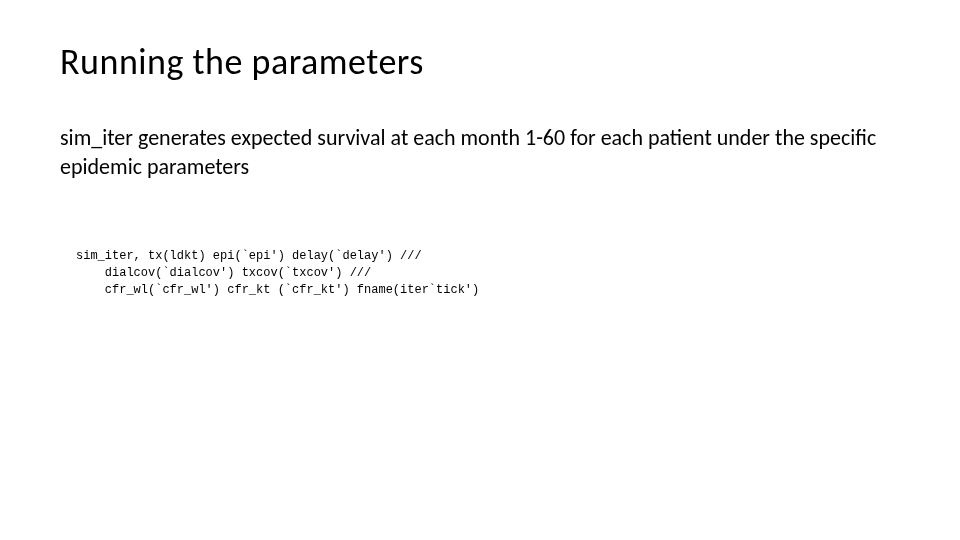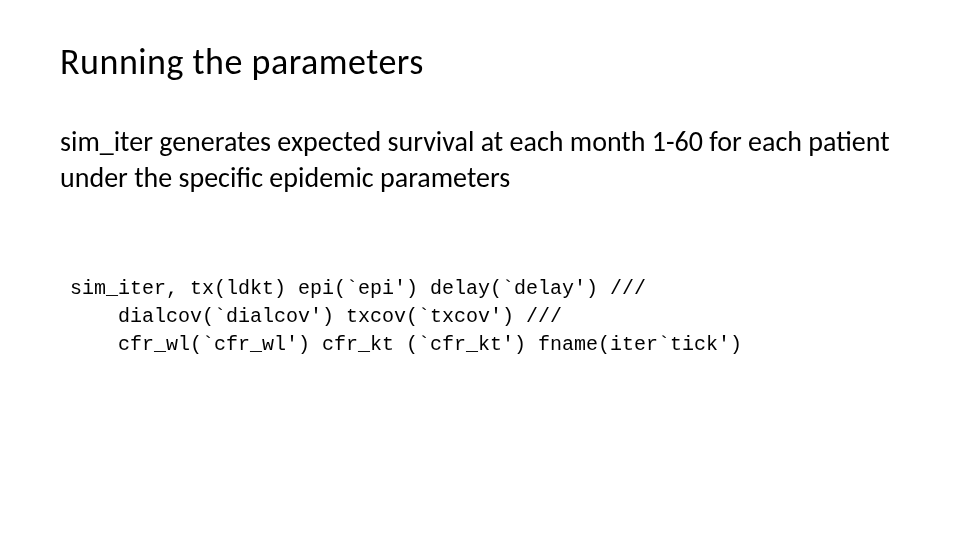--- a/index.html
+++ b/index.html
@@ -15,31 +15,31 @@
       color: #000000;
       padding: 40px 60px;
     }
     .slide-title {
       font-size: 36px;
       font-weight: 400;
       margin-bottom: 40px;
       letter-spacing: 0.5px;
     }
     .slide-body {
-      font-size: 28px;
+      font-size: 22px;
       font-weight: 400;
       line-height: 1.3;
       margin-bottom: 50px;
     }
     .code-block {
       font-family: 'Courier New', Courier, monospace;
-      font-size: 20px;
+      font-size: 12px;
       line-height: 1.4;
       white-space: pre;
-      margin-left: 10px;
+      margin-left: 16px;
     }
   </style>
 </head>
 <body>
 
 <h1 class="slide-title">Running the parameters</h1>
 
 <p class="slide-body">sim_iter generates expected survival at each month 1-60 for each patient under the specific epidemic parameters</p>
 
 <div class="code-block">

